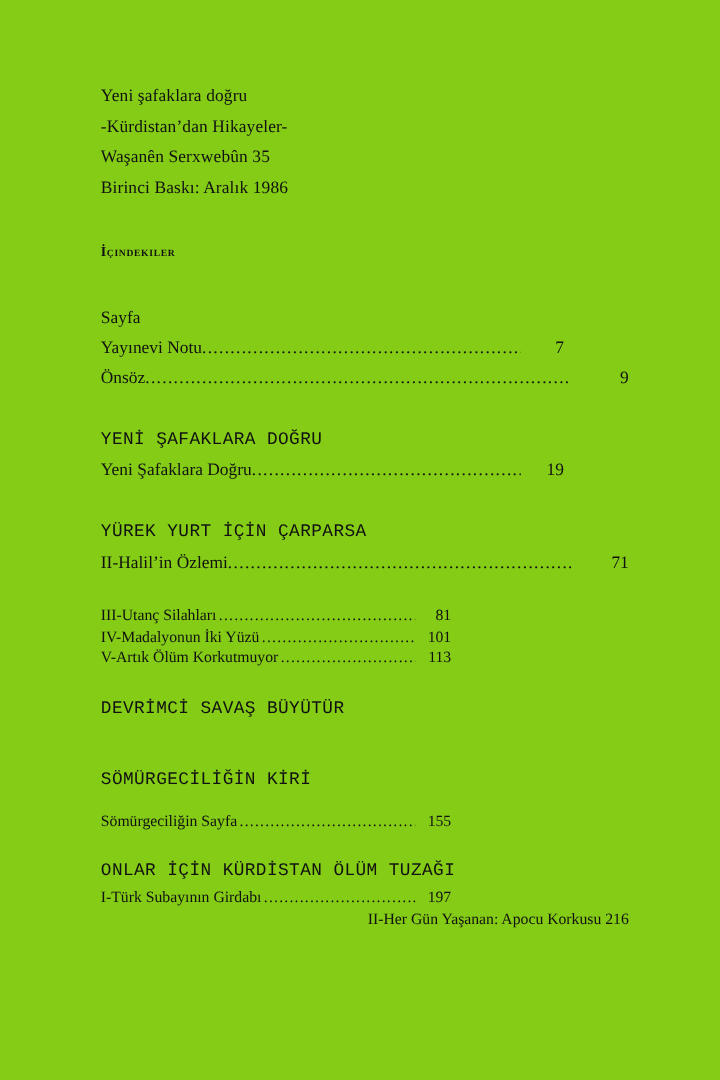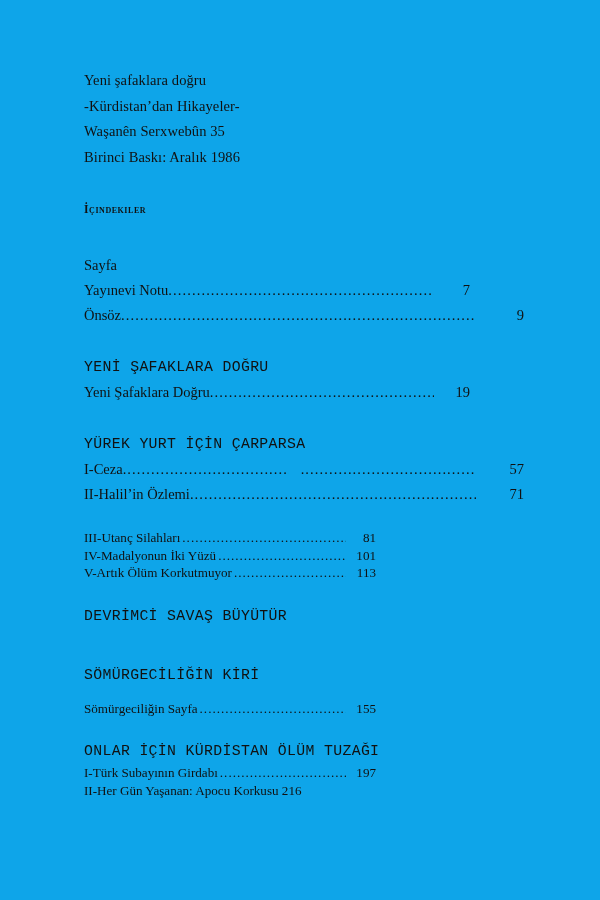--- a/index.html
+++ b/index.html
@@ -14,21 +14,21 @@
     font-family: "Liberation Serif", "DejaVu Serif", serif;
     color: #111111;
     overflow: hidden;
   }
 
   .page {
     position: absolute;
     left: 0; top: 0;
     width: 600px;
     height: 900px;
-    background: #0ea5e9;
+    background: #84cc16;
   }
 
   
   .frontmatter {
     position: absolute;
     left: 84px;
     top: 68px;
     width: 440px;
   }
   .fm-line {
@@ -142,20 +142,21 @@
     width: 30px;
   }
   .compact .row .title { padding-right: 2px; }
 
   
   .plainrow {
     font-size: 13.1px;
     line-height: 17.6px;
     height: 17.6px;
     white-space: pre;
+    text-align: right;
   }
 </style>
 </head>
 <body>
 
 <div class="page">
 
   <div class="frontmatter">
     <div class="fm-line">Yeni şafaklara doğru</div>
     <div class="fm-line">-Kürdistan’dan Hikayeler-</div>
@@ -190,28 +191,20 @@
       <span class="title">Yeni Şafaklara Doğru</span>
       <span class="leader"></span>
       <span class="pageno pgA">19</span>
       <span class="gapfar"></span>
     </div>
 
     <div class="sp-lg"></div>
 
     <div class="section-title">YÜREK YURT İÇİN ÇARPARSA</div>
 
-    <div class="row">
-      <span class="title">I-Ceza</span>
-      <span class="leader seg1"></span>
-      <span class="midgap"></span>
-      <span class="leader seg2"></span>
-      <span class="midgap"></span>
-      <span class="pageno pgB">57</span>
-    </div>
 
     <div class="row">
       <span class="title">II-Halil’in Özlemi</span>
       <span class="leader"></span>
       <span class="midgap"></span>
       <span class="pageno pgB">71</span>
     </div>
 
     <div class="sp-md"></div>
 

